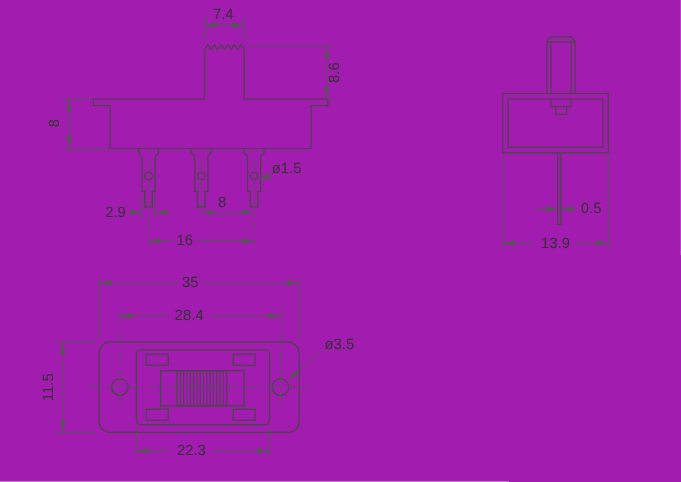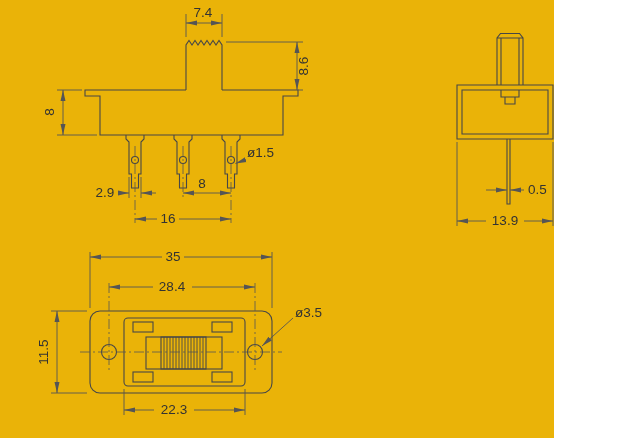--- a/index.html
+++ b/index.html
@@ -1,16 +1,16 @@
 <!DOCTYPE html>
 <html><head>
 <meta charset="utf-8">
 <style>
   html,body{margin:0;padding:0;background:#ffffff;}
-  .stage{position:relative;width:554px;height:438px;background:#eab308;overflow:hidden;
+  .stage{position:relative;width:619px;height:438px;background:#a21caf;overflow:hidden;
          font-family:"Liberation Sans",sans-serif;}
   svg{position:absolute;inset:0;}
   .geo{stroke:#474747;stroke-width:1.1;fill:none;stroke-linejoin:miter;stroke-linecap:butt;}
   .dim{stroke:#555555;stroke-width:0.9;fill:none;}
   .dash{stroke:#555555;stroke-width:0.8;fill:none;stroke-dasharray:10 3 2 3;}
   .hatch{stroke:#474747;stroke-width:0.9;fill:none;}
   text.dimtxt{font-family:"Liberation Sans",sans-serif;font-size:13.5px;fill:#333333;}
 </style>
 </head>
 <body>

